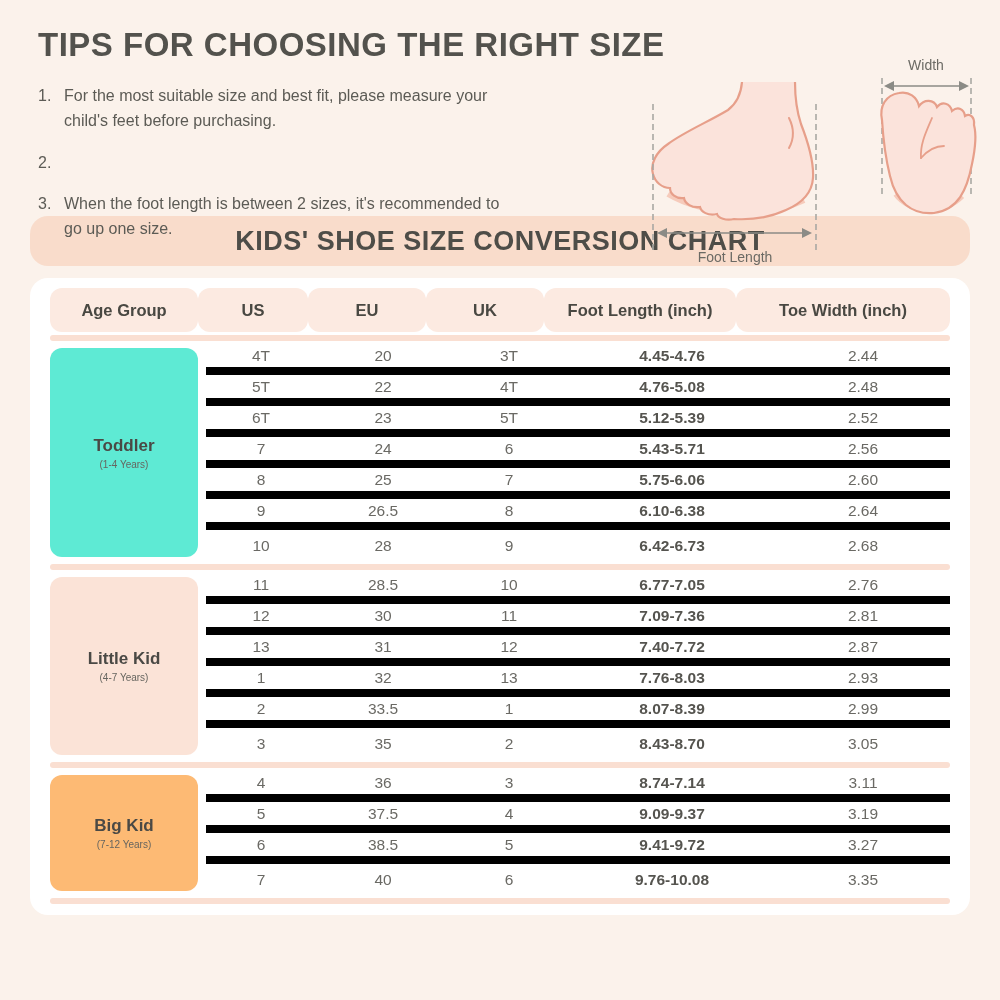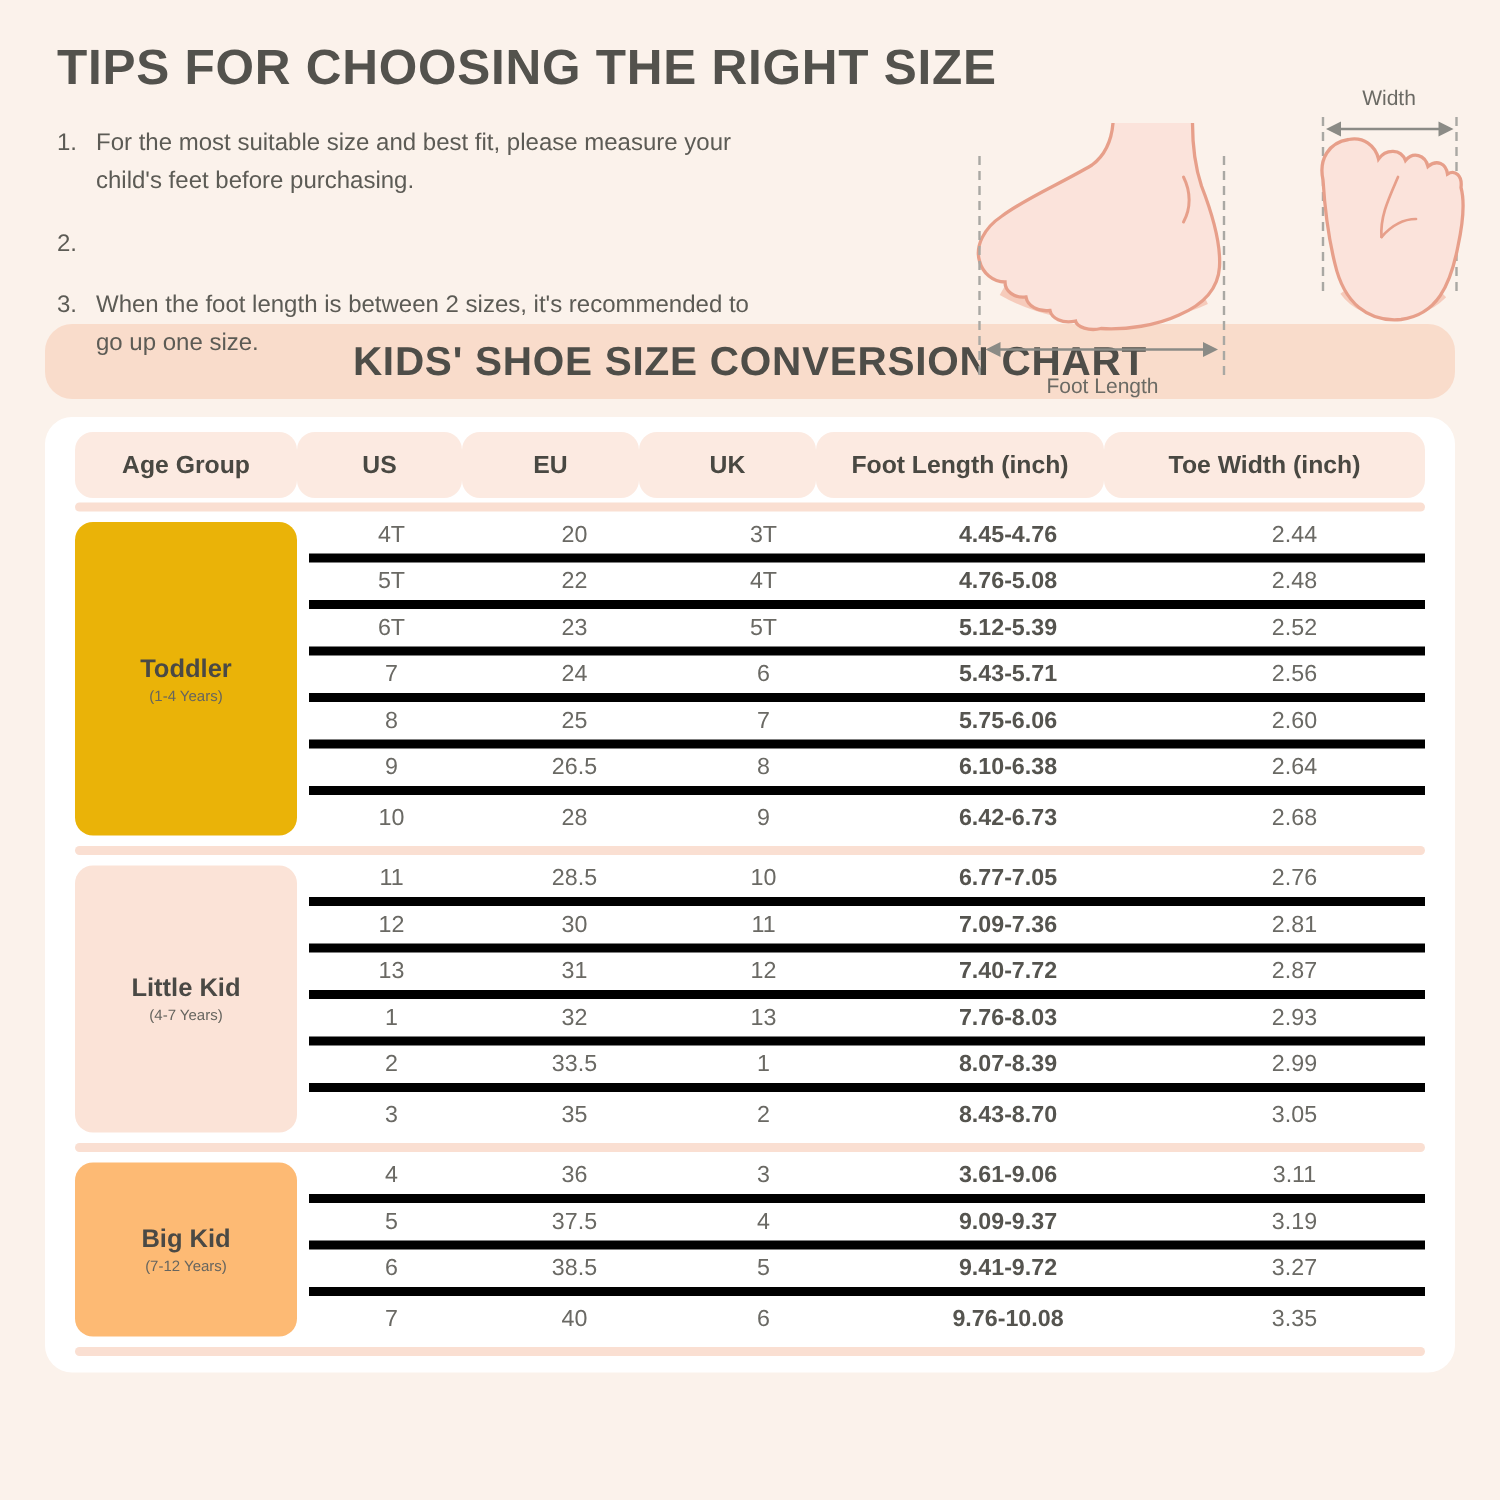--- a/index.html
+++ b/index.html
@@ -45,21 +45,21 @@
   .age-cell {
     flex:none; width:148px; margin:4px 0; border-radius:12px;
     display:flex; flex-direction:column; justify-content:center; align-items:center; gap:3px;
   }
   .age-name { font-size:17px; font-weight:bold; color:#4A4945; }
   .age-years { font-size:10px; color:#66655F; }
   .rows { flex:1; display:flex; flex-direction:column; }
   .row {
     display:grid; grid-template-columns:110px 118px 118px 192px 1fr; gap:8px;
     height:31px; align-items:center; text-align:center;
-    border-bottom:6px solid #000000;
+    border-bottom:8px solid #000000;
     font-size:15.5px; color:#6A6964;
   }
   .row:last-child { border-bottom:none; }
   .cell.col3 { font-weight:bold; color:#55544F; }
 </style>
 </head>
 <body>
 
 <div class="top">
   <div class="page-title">TIPS FOR CHOOSING THE RIGHT SIZE</div>
@@ -145,21 +145,21 @@
       <div class="pill">Age Group</div>
       <div class="pill">US</div>
       <div class="pill">EU</div>
       <div class="pill">UK</div>
       <div class="pill">Foot Length (inch)</div>
       <div class="pill">Toe Width (inch)</div>
     </div>
   <div class="band"></div>
   <div id="table-body">
       <div class="group">
-        <div class="age-cell" style="background: #eab308;">
+        <div class="age-cell" style="background: #5eead4;">
           <div class="age-name">Toddler</div>
           <div class="age-years">(1-4 Years)</div>
         </div>
         <div class="rows">
           <div class="row">
             <div class="cell col0">4T</div>
             <div class="cell col1">20</div>
             <div class="cell col2">3T</div>
             <div class="cell col3">4.45-4.76</div>
             <div class="cell col4">2.44</div>
@@ -263,21 +263,21 @@
       <div class="group">
         <div class="age-cell" style="background: #fdba74;">
           <div class="age-name">Big Kid</div>
           <div class="age-years">(7-12 Years)</div>
         </div>
         <div class="rows">
           <div class="row">
             <div class="cell col0">4</div>
             <div class="cell col1">36</div>
             <div class="cell col2">3</div>
-            <div class="cell col3">3.61-9.06</div>
+            <div class="cell col3">8.74-7.14</div>
             <div class="cell col4">3.11</div>
           </div>
           <div class="row">
             <div class="cell col0">5</div>
             <div class="cell col1">37.5</div>
             <div class="cell col2">4</div>
             <div class="cell col3">9.09-9.37</div>
             <div class="cell col4">3.19</div>
           </div>
           <div class="row">

